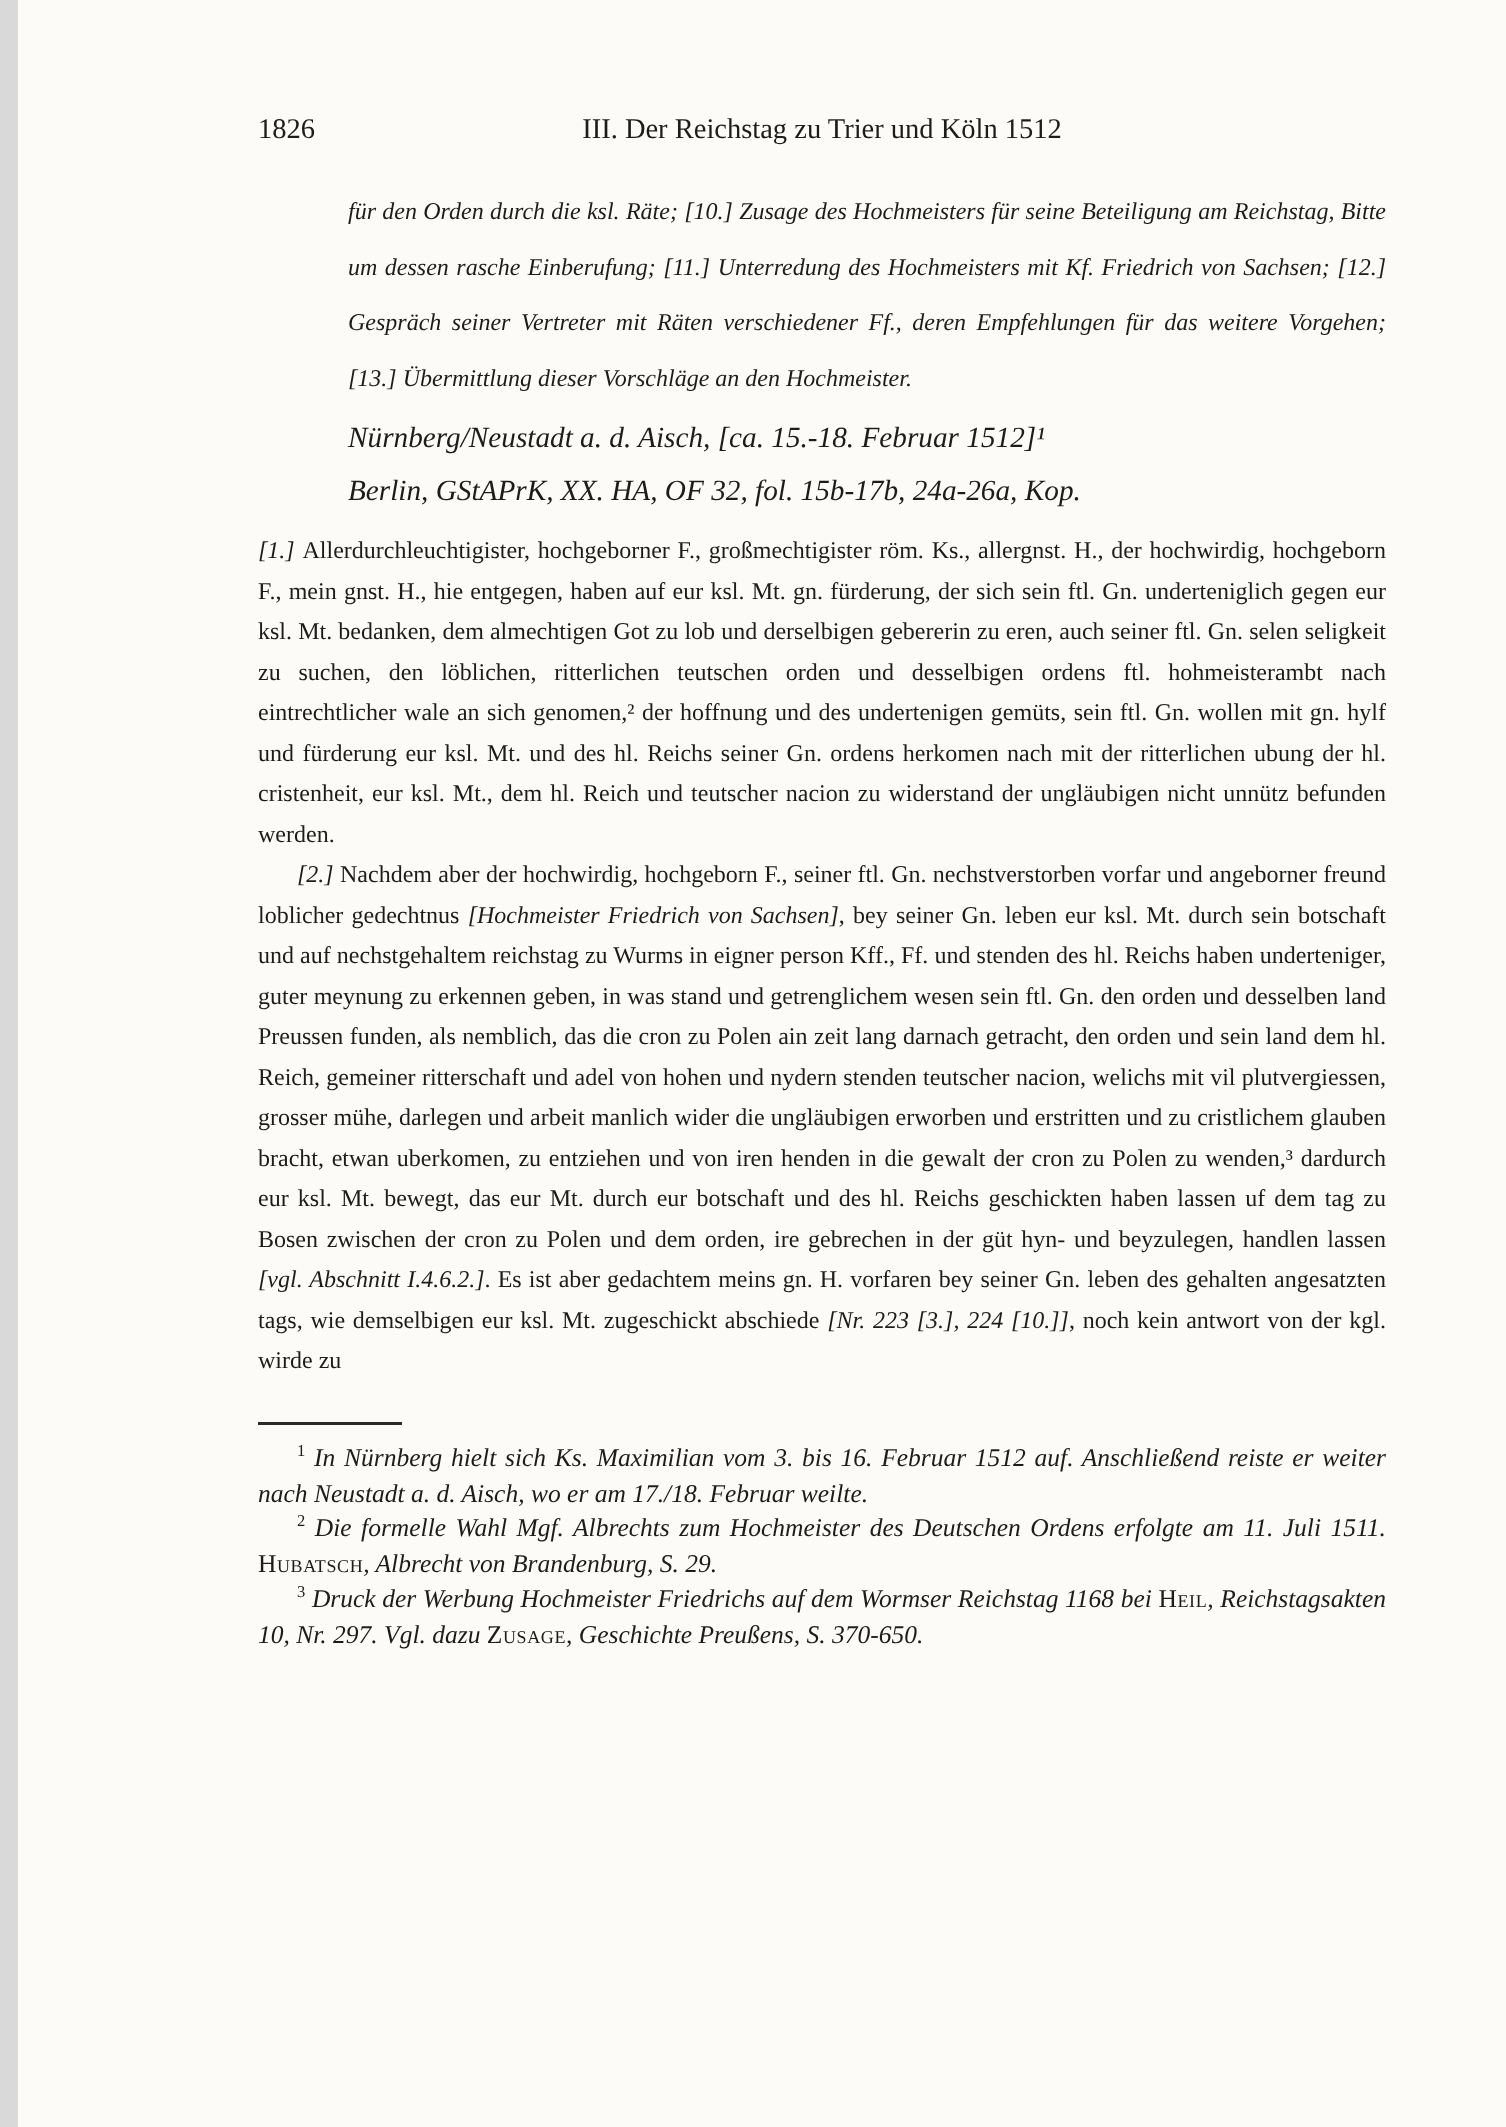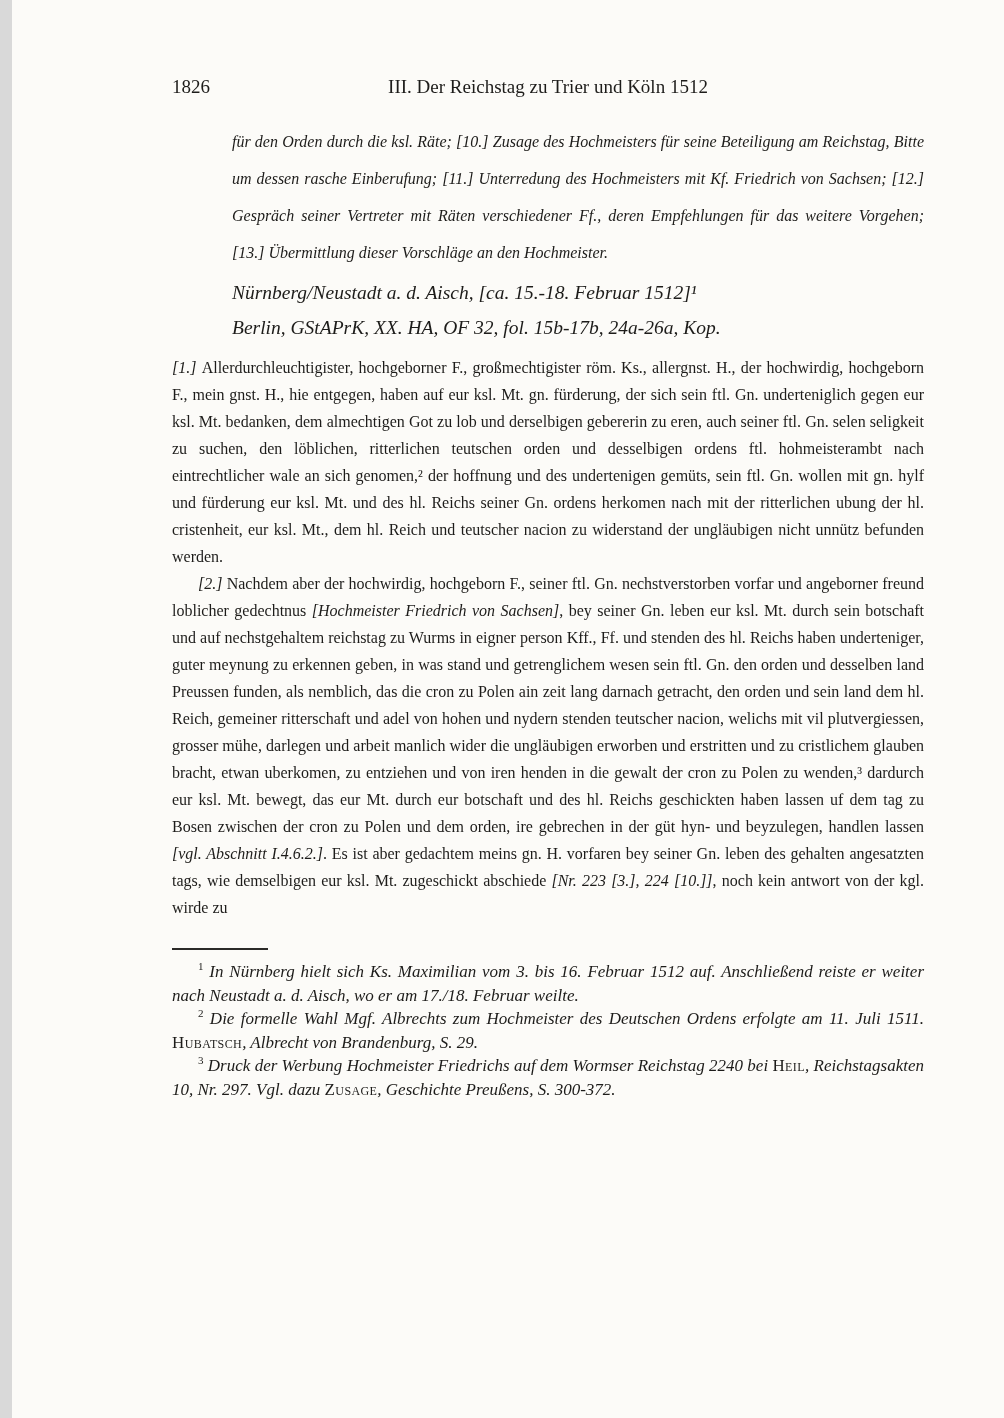--- a/index.html
+++ b/index.html
@@ -103,17 +103,17 @@
 
     <section class="body-text">
       <p class="para"><span class="run-italic">[1.] </span><span class="run-normal">Allerdurchleuchtigister, hochgeborner F., großmechtigister röm. Ks., allergnst. H., der hochwirdig, hochgeborn F., mein gnst. H., hie entgegen, haben auf eur ksl. Mt. gn. fürderung, der sich sein ftl. Gn. underteniglich gegen eur ksl. Mt. bedanken, dem almechtigen Got zu lob und derselbigen gebererin zu eren, auch seiner ftl. Gn. selen seligkeit zu suchen, den löblichen, ritterlichen teutschen orden und desselbigen ordens ftl. hohmeisterambt nach eintrechtlicher wale an sich genomen,² der hoffnung und des undertenigen gemüts, sein ftl. Gn. wollen mit gn. hylf und fürderung eur ksl. Mt. und des hl. Reichs seiner Gn. ordens herkomen nach mit der ritterlichen ubung der hl. cristenheit, eur ksl. Mt., dem hl. Reich und teutscher nacion zu widerstand der ungläubigen nicht unnütz befunden werden.</span></p>
       <p class="para indent"><span class="run-italic">[2.] </span><span class="run-normal">Nachdem aber der hochwirdig, hochgeborn F., seiner ftl. Gn. nechstverstorben vorfar und angeborner freund loblicher gedechtnus </span><span class="run-italic">[Hochmeister Friedrich von Sachsen]</span><span class="run-normal">, bey seiner Gn. leben eur ksl. Mt. durch sein botschaft und auf nechstgehaltem reichstag zu Wurms in eigner person Kff., Ff. und stenden des hl. Reichs haben underteniger, guter meynung zu erkennen geben, in was stand und getrenglichem wesen sein ftl. Gn. den orden und desselben land Preussen funden, als nemblich, das die cron zu Polen ain zeit lang darnach getracht, den orden und sein land dem hl. Reich, gemeiner ritterschaft und adel von hohen und nydern stenden teutscher nacion, welichs mit vil plutvergiessen, grosser mühe, darlegen und arbeit manlich wider die ungläubigen erworben und erstritten und zu cristlichem glauben bracht, etwan uberkomen, zu entziehen und von iren henden in die gewalt der cron zu Polen zu wenden,³ dardurch eur ksl. Mt. bewegt, das eur Mt. durch eur botschaft und des hl. Reichs geschickten haben lassen uf dem tag zu Bosen zwischen der cron zu Polen und dem orden, ire gebrechen in der güt hyn- und beyzulegen, handlen lassen </span><span class="run-italic">[vgl. Abschnitt I.4.6.2.]</span><span class="run-normal">. Es ist aber gedachtem meins gn. H. vorfaren bey seiner Gn. leben des gehalten angesatzten tags, wie demselbigen eur ksl. Mt. zugeschickt abschiede </span><span class="run-italic">[Nr. 223 [3.], 224 [10.]]</span><span class="run-normal">, noch kein antwort von der kgl. wirde zu</span></p>
     </section>
 
     <footer class="footnotes">
       <div class="fn-rule"></div>
       <p class="footnote"><span class="run-marker">1</span><span class="run-italic"> In Nürnberg hielt sich Ks. Maximilian vom 3. bis 16. Februar 1512 auf. Anschließend reiste er weiter nach Neustadt a. d. Aisch, wo er am 17./18. Februar weilte.</span></p>
       <p class="footnote"><span class="run-marker">2</span><span class="run-italic"> Die formelle Wahl Mgf. Albrechts zum Hochmeister des Deutschen Ordens erfolgte am 11. Juli 1511. </span><span class="run-smallcaps">Hubatsch</span><span class="run-italic">, Albrecht von Brandenburg, S. 29.</span></p>
-      <p class="footnote"><span class="run-marker">3</span><span class="run-italic"> Druck der Werbung Hochmeister Friedrichs auf dem Wormser Reichstag 2240 bei </span><span class="run-smallcaps">Heil</span><span class="run-italic">, Reichstagsakten 10, Nr. 297. Vgl. dazu </span><span class="run-smallcaps">Zusage</span><span class="run-italic">, Geschichte Preußens, S. 300-372.</span></p>
+      <p class="footnote"><span class="run-marker">3</span><span class="run-italic"> Druck der Werbung Hochmeister Friedrichs auf dem Wormser Reichstag 1168 bei </span><span class="run-smallcaps">Heil</span><span class="run-italic">, Reichstagsakten 10, Nr. 297. Vgl. dazu </span><span class="run-smallcaps">Zusage</span><span class="run-italic">, Geschichte Preußens, S. 370-650.</span></p>
     </footer>
 
   </div>
 </div>
 
 </body></html>

